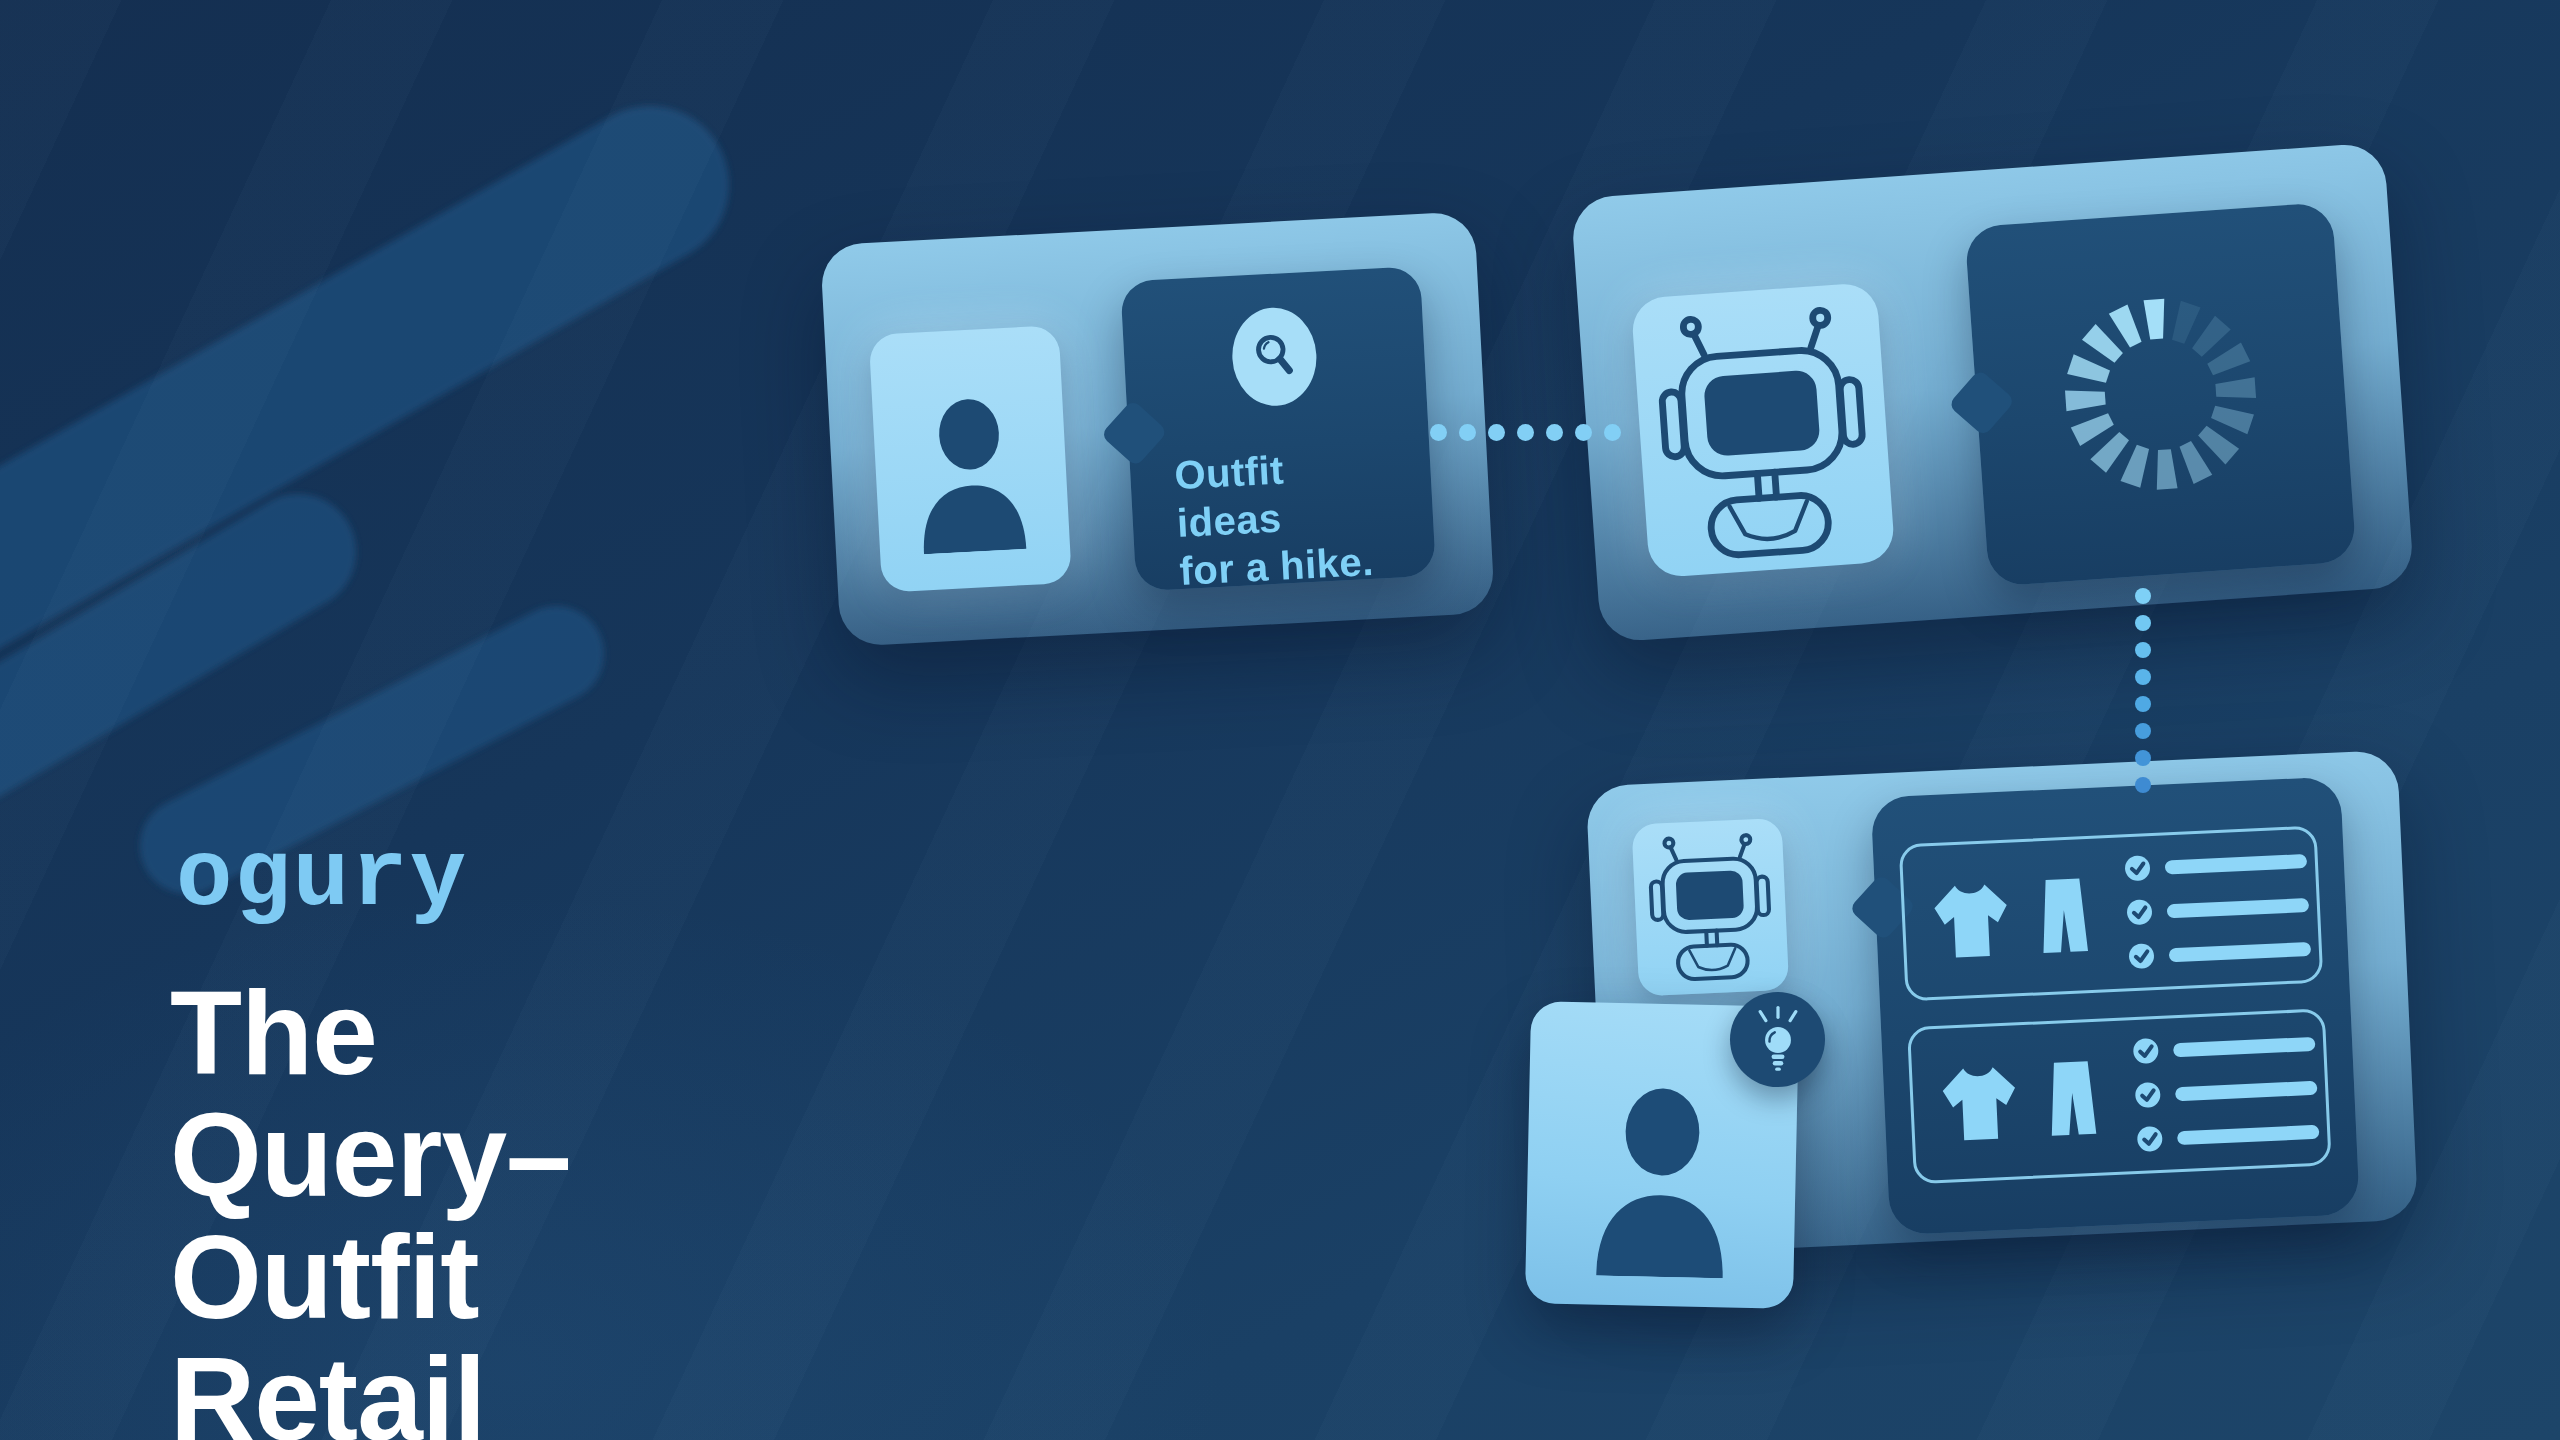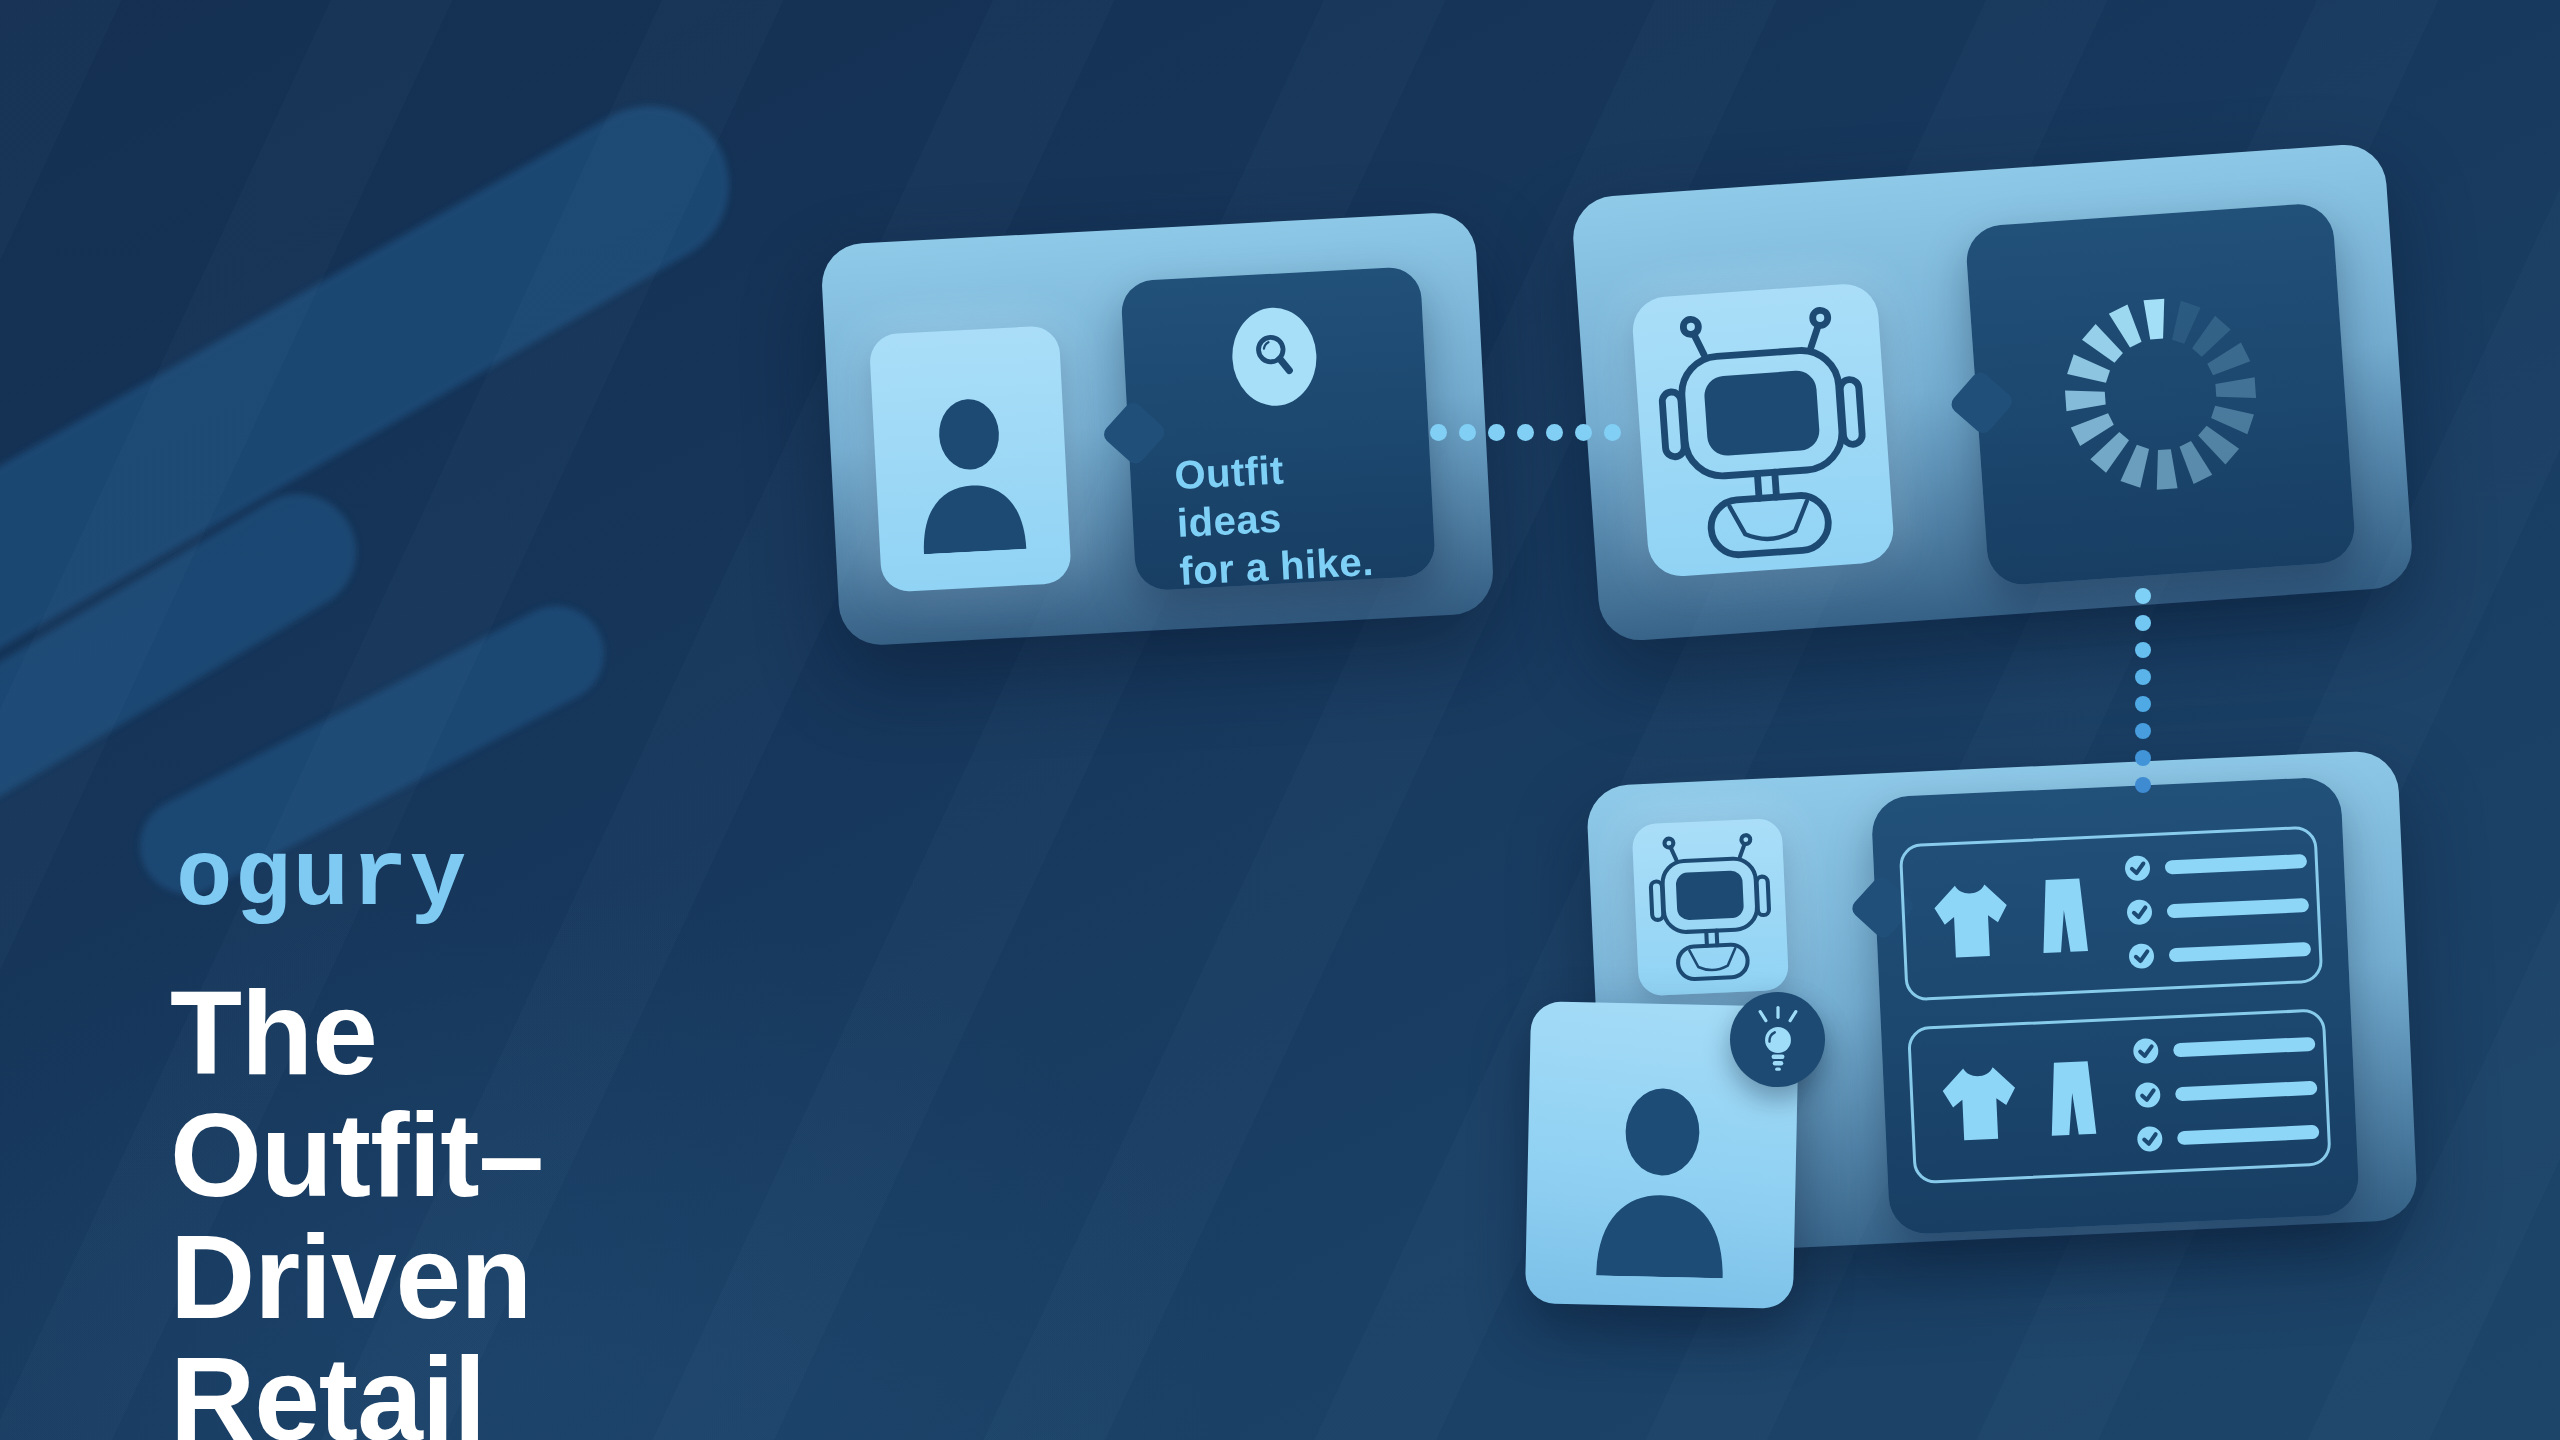--- a/index.html
+++ b/index.html
@@ -346,18 +346,18 @@
   </div>
   <div class="bulbBadge">
     <svg>
         <use href="#sym-bulb"></use>
       </svg>
   </div>
 
   <div class="brand">
     <div class="logo">ogury</div>
     <h1 class="title">
-      <span>The Outfit–Driven</span><br>
+      <span>The Query–Outfit</span><br>
       <span>Retail Journey</span>
     </h1>
   </div>
 
 </div>
 
 </body></html>

